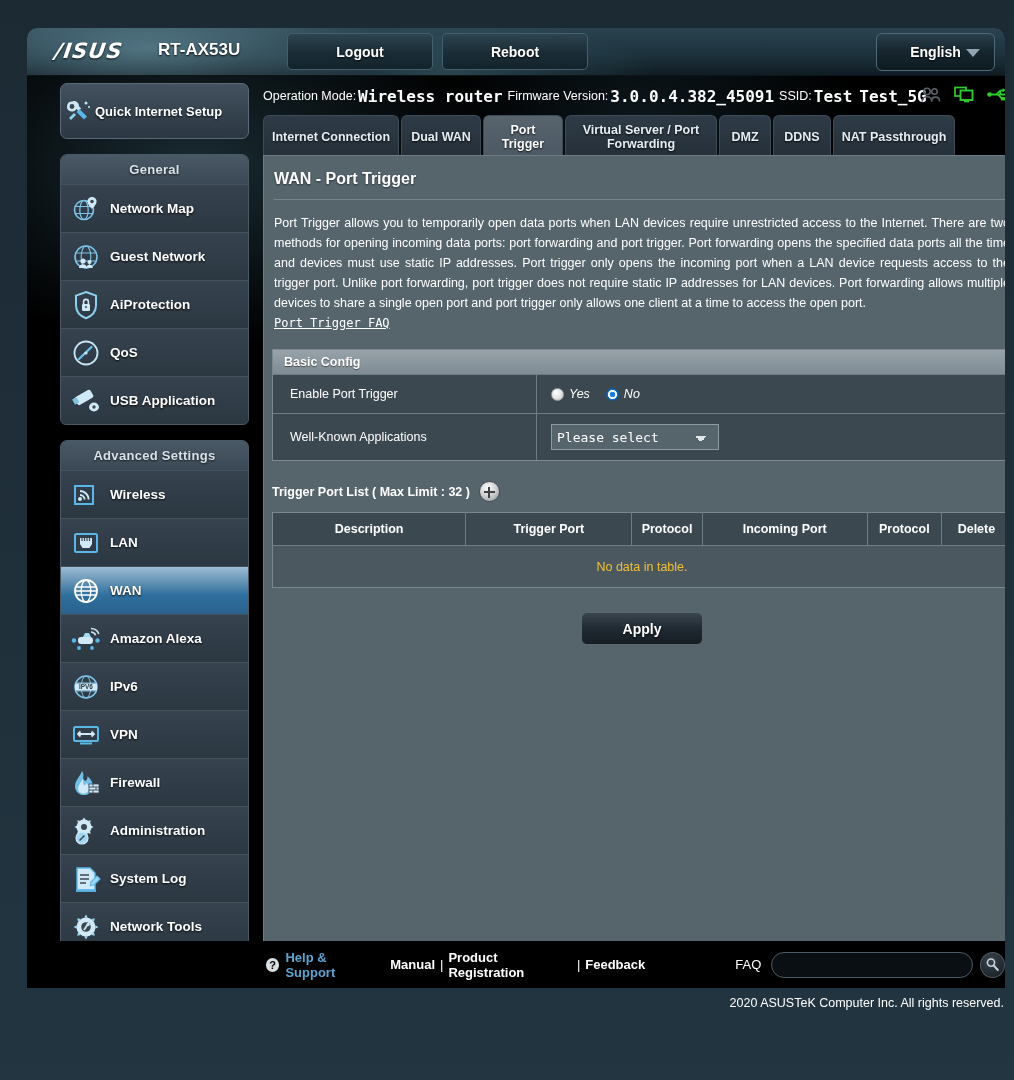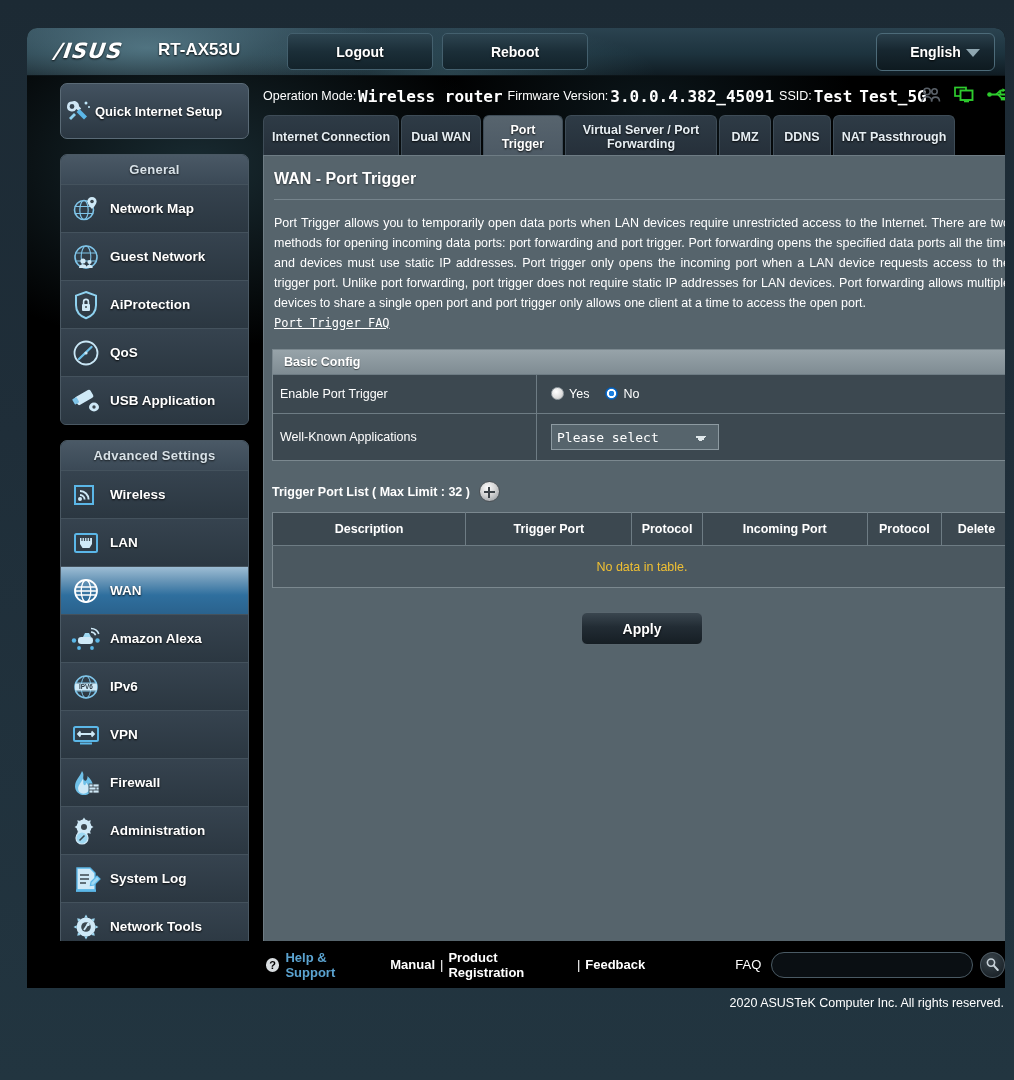--- a/index.html
+++ b/index.html
@@ -237,30 +237,30 @@
     color: #fff; font-size: 12.5px; font-weight: bold;
     text-shadow: 0 1px 1px rgba(0,0,0,.5);
   }
   .sec-row {
     display: flex;
     background: #3c4850;
     border-top: 1px solid #6e7c84;
   }
   .sec-row .rlabel {
     width: 264px; flex: 0 0 264px;
-    padding: 12px 0 12px 7px;
+    padding: 12px 0 12px 17px;
     color: #fff; font-size: 12.5px;
     border-right: 1px solid #6e7c84;
     display: flex; align-items: center;
   }
   .sec-row .rval {
     flex: 1; padding: 10px 0 10px 14px;
     display: flex; align-items: center;
   }
-  .radio-wrap { display: flex; align-items: flex-start; gap: 5px; cursor: pointer; }
+  .radio-wrap { display: flex; align-items: flex-end; gap: 5px; cursor: pointer; font-style: italic; }
   .radio {
     width: 13px; height: 13px; border-radius: 50%;
     background: radial-gradient(circle at 38% 33%, #ffffff 0%, #e2e2e2 55%, #bdbdbd 100%);
     border: 1px solid #9aa3a8;
     display: inline-block;
   }
   .radio.checked {
     background: radial-gradient(circle at 50% 50%, #1b7fe0 0%, #1b7fe0 34%, #ffffff 38%, #ffffff 56%, #1474d4 60%, #0d63bd 100%);
     border-color: #0a5aa8;
   }

